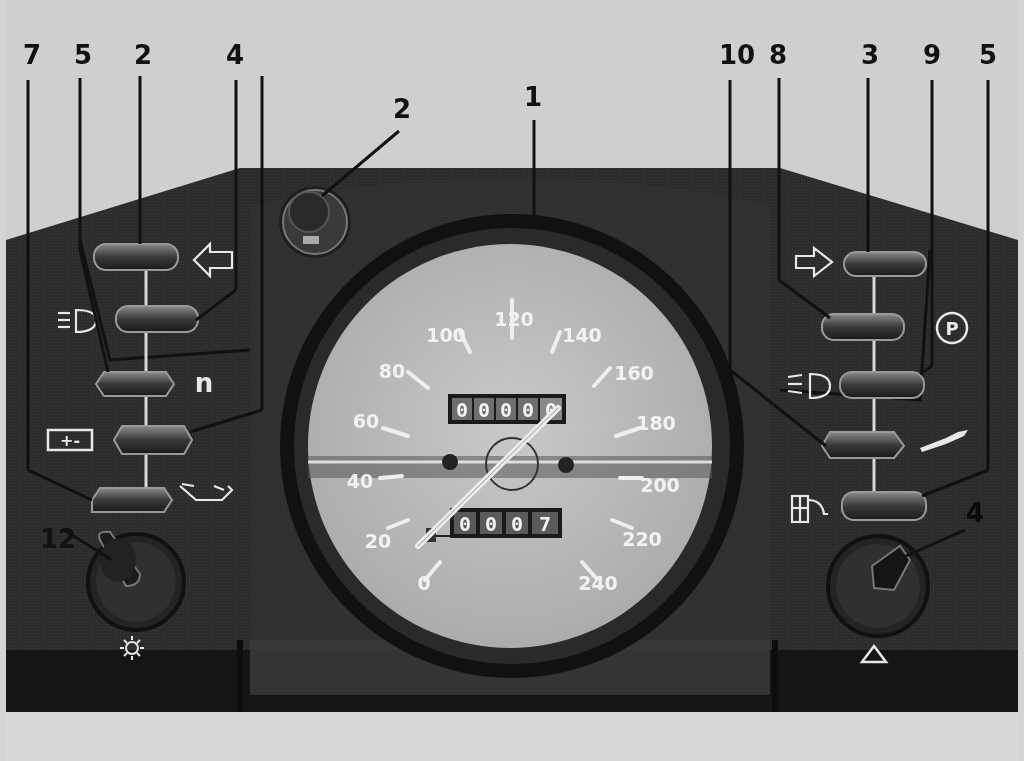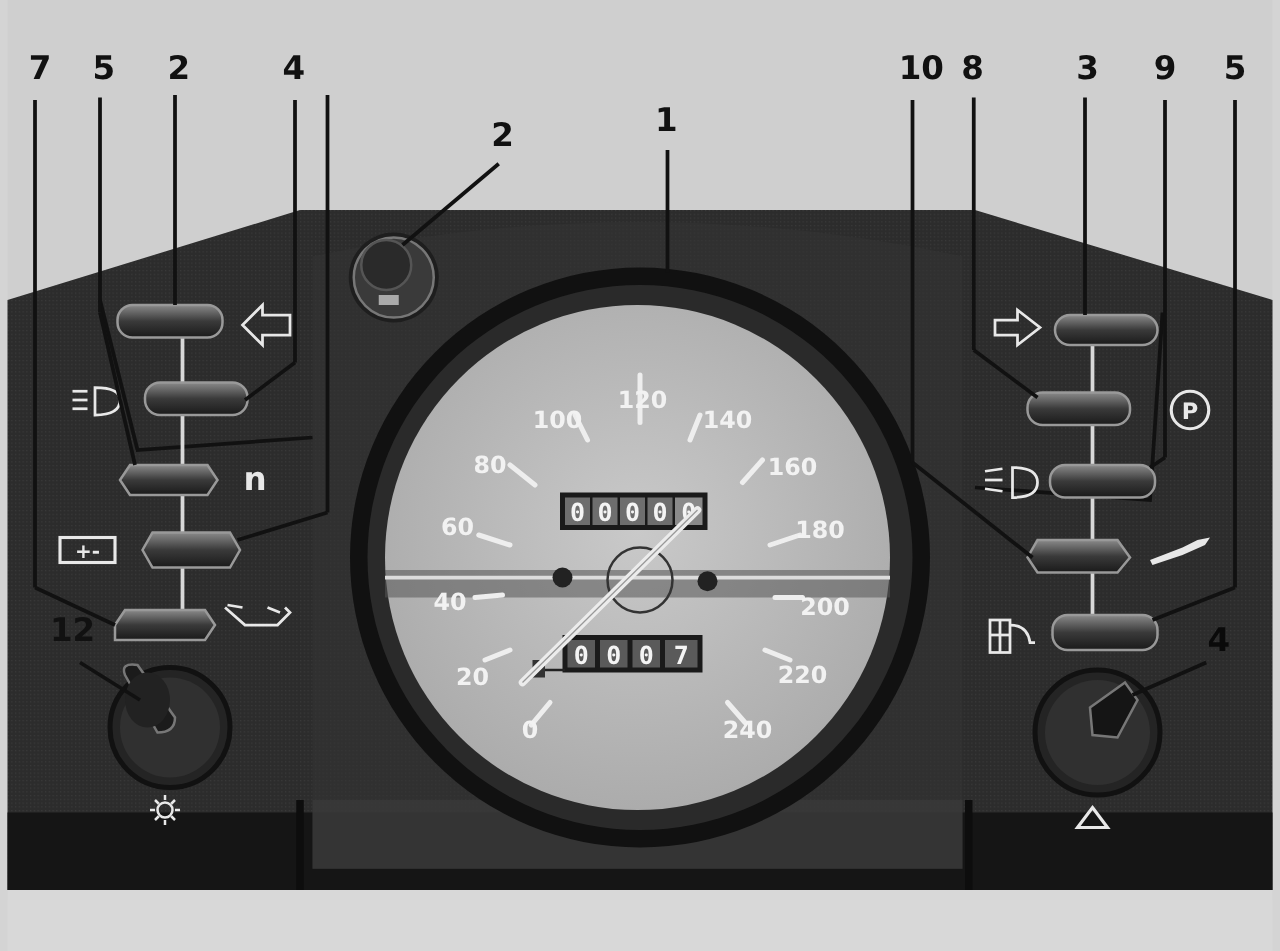--- a/index.html
+++ b/index.html
@@ -238,15 +238,15 @@
   <div class="callout" style="left:83px;top:42px;">5</div>
   <div class="callout" style="left:143px;top:42px;">2</div>
   <div class="callout" style="left:235px;top:42px;">4</div>
   <div class="callout" style="left:402px;top:96px;">2</div>
   <div class="callout" style="left:533px;top:84px;">1</div>
   <div class="callout" style="left:737px;top:42px;">10</div>
   <div class="callout" style="left:778px;top:42px;">8</div>
   <div class="callout" style="left:870px;top:42px;">3</div>
   <div class="callout" style="left:932px;top:42px;">9</div>
   <div class="callout" style="left:988px;top:42px;">5</div>
-  <div class="callout" style="left:58px;top:492px;">12</div>
+  <div class="callout" style="left:58px;top:526px;">12</div>
   <div class="callout" style="left:975px;top:500px;color:#0a0a0a;">4</div>
 </div>
 
 </body></html>

